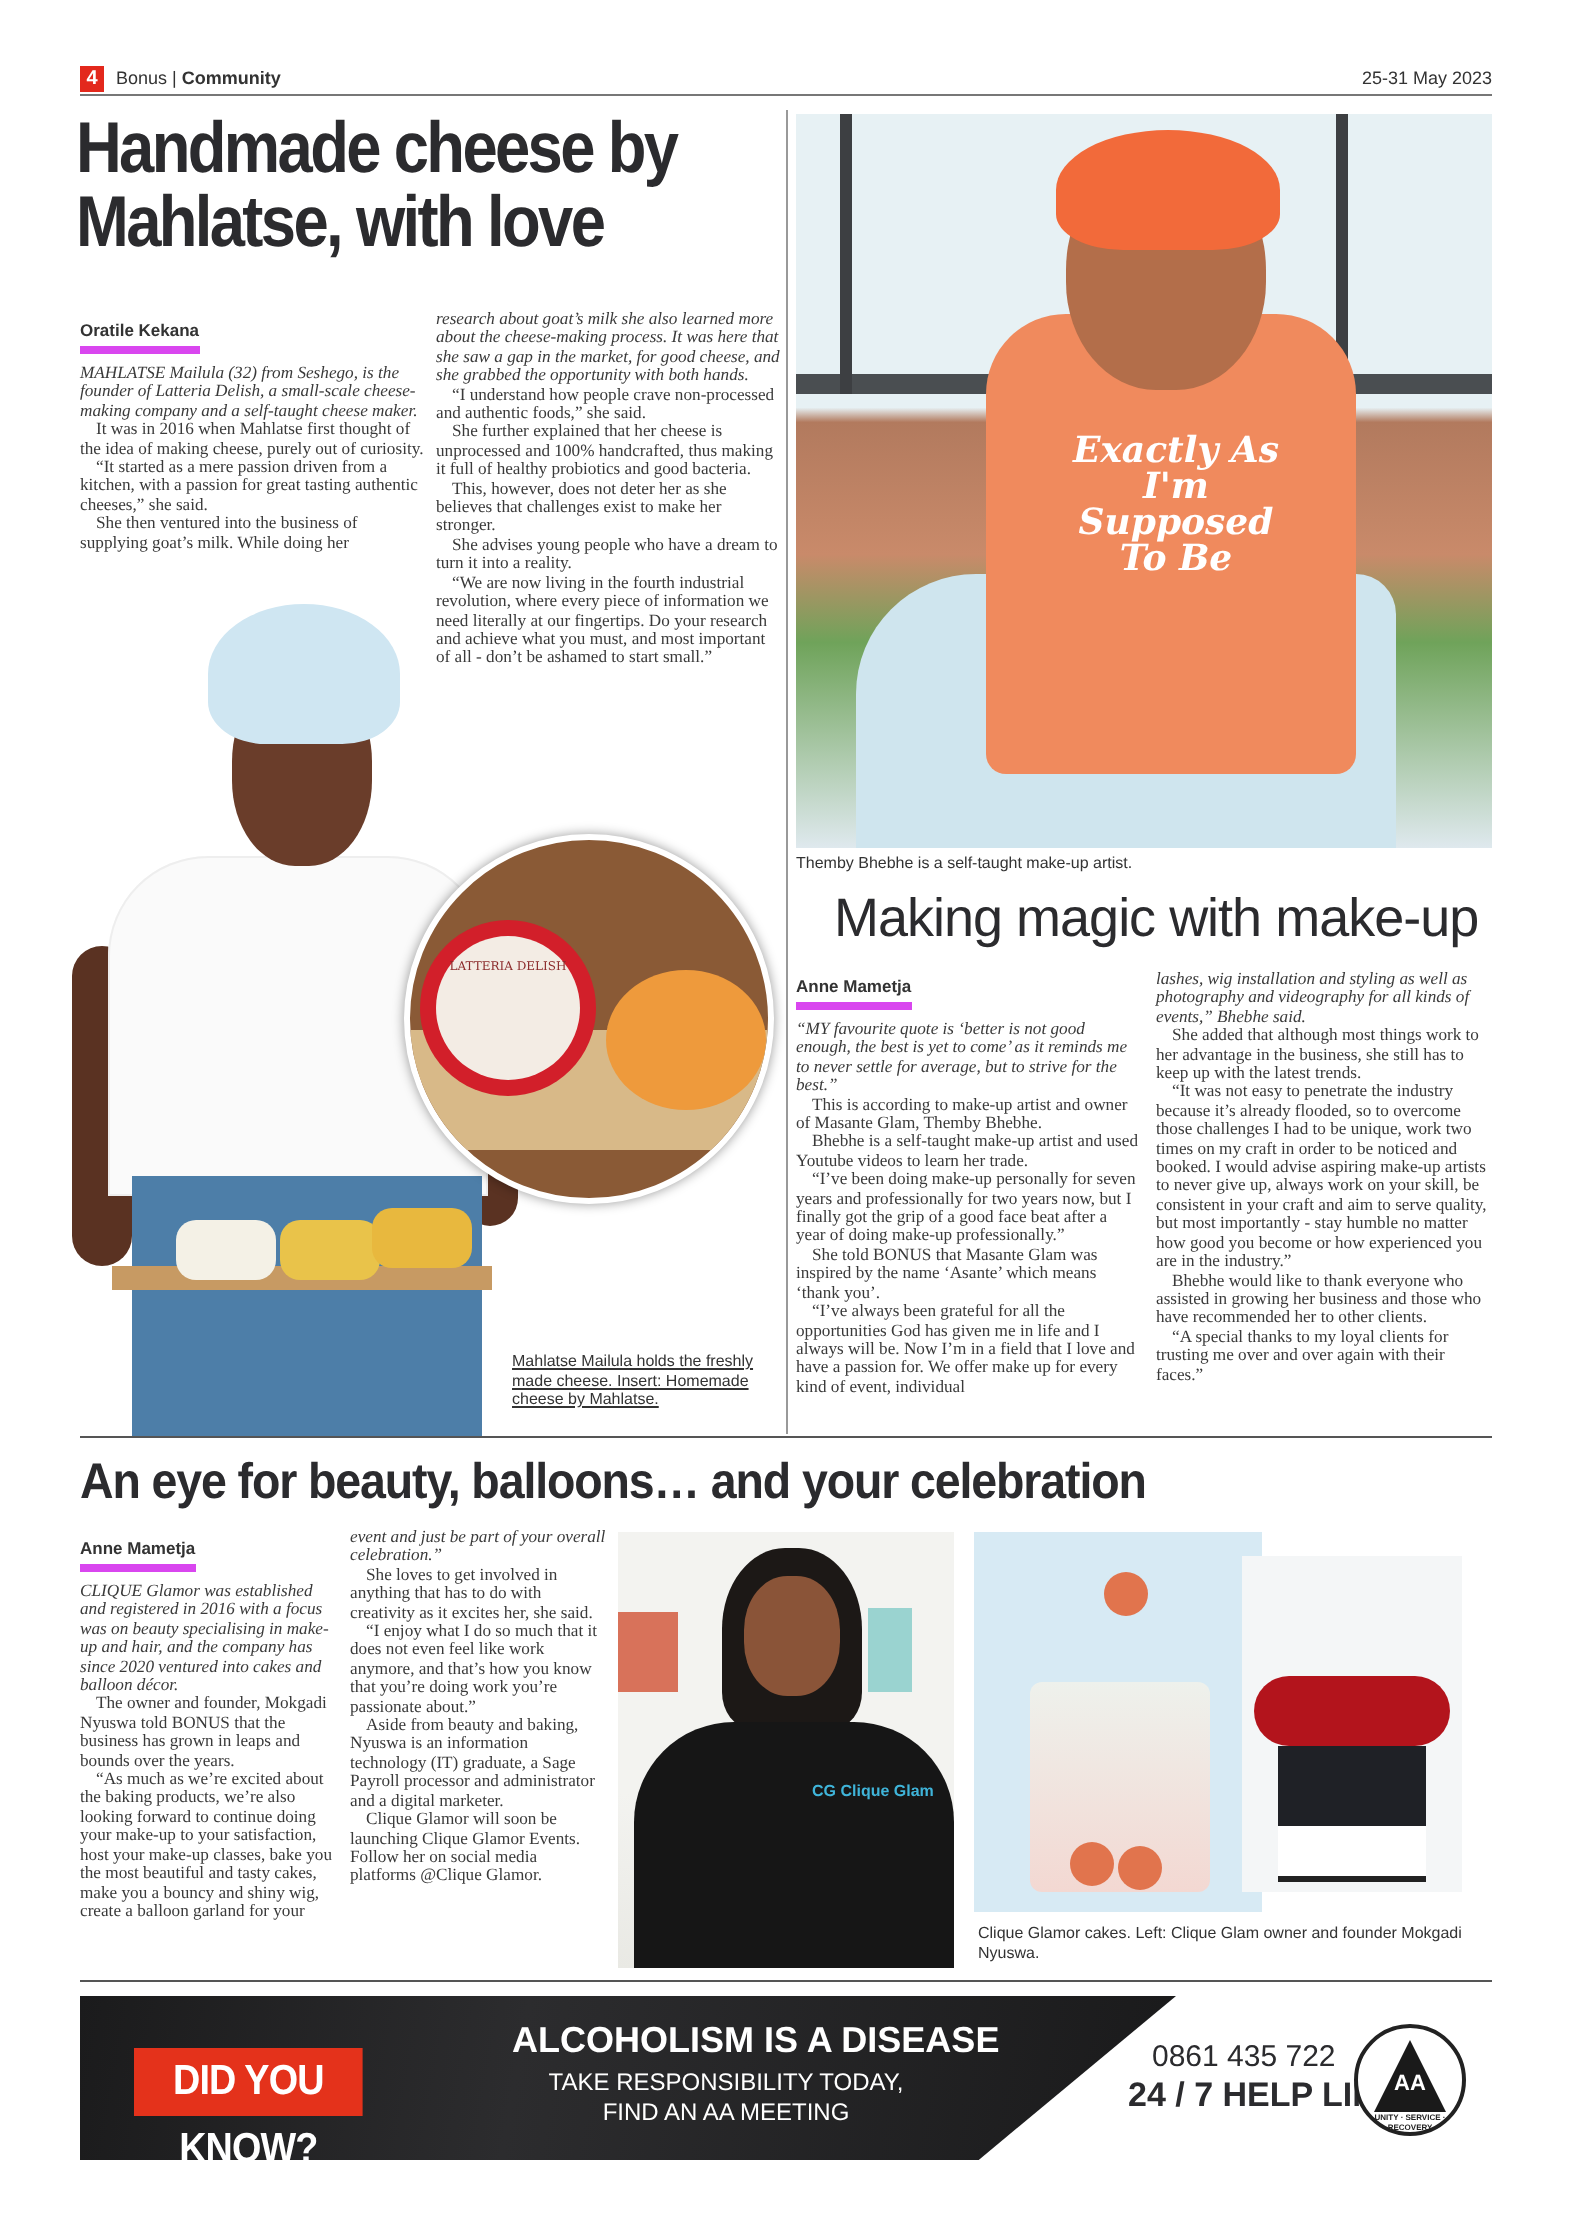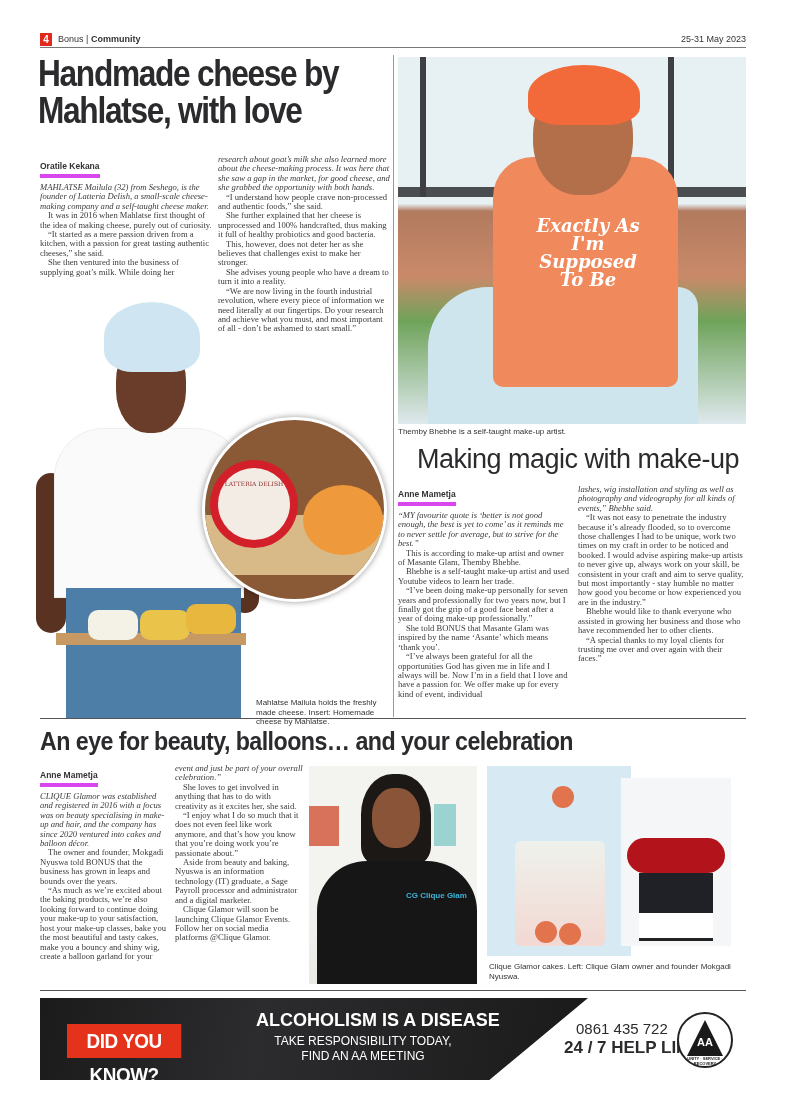--- a/index.html
+++ b/index.html
@@ -133,21 +133,21 @@
   <div class="cheese" style="left:150px; top:306px; background:#e8b83e;"></div>
 </div>
 
 <div class="abs insert">
   <div class="insert-board"></div>
   <div class="wax-wheel"></div>
   <div class="wax-label">LATTERIA DELISH</div>
   <div class="orange-wheel"></div>
 </div>
 
-<div class="abs caption" style="left:256px; top:698px; width:135px;">Mahlatse Mailula holds the freshly made cheese. Insert: Homemade cheese by Mahlatse.</div>
+<div class="abs caption" style="left:256px; top:676px; width:135px;text-decoration:underline;">Mahlatse Mailula holds the freshly made cheese. Insert: Homemade cheese by Mahlatse.</div>
 
 <div class="abs vrule"></div>
 
 <div class="abs photo-thembi">
   <div class="window-frame">
     <div class="window-bar" style="left:22px;"></div>
     <div class="window-bar" style="left:270px;"></div>
   </div>
   <div class="jeans"></div>
   <div class="person-shirt"></div>
@@ -166,20 +166,21 @@
     <p>This is according to make-up artist and owner of Masante Glam, Themby Bhebhe.</p>
     <p>Bhebhe is a self-taught make-up artist and used Youtube videos to learn her trade.</p>
     <p>“I’ve been doing make-up personally for seven years and professionally for two years now, but I finally got the grip of a good face beat after a year of doing make-up professionally.”</p>
     <p>She told BONUS that Masante Glam was inspired by the name ‘Asante’ which means ‘thank you’.</p>
     <p>“I’ve always been grateful for all the opportunities God has given me in life and I always will be. Now I’m in a field that I love and have a passion for. We offer make up for every kind of event, individual</p>
   </div>
 </div>
 
 <div class="abs body-text" style="left:578px; top:485px; width:170px;">
   <p class="first">lashes, wig installation and styling as well as photography and videography for all kinds of events,” Bhebhe said.</p>
+  <p>She added that although most things work to her advantage in the business, she still has to keep up with the latest trends.</p>
   <p>“It was not easy to penetrate the industry because it’s already flooded, so to overcome those challenges I had to be unique, work two times on my craft in order to be noticed and booked. I would advise aspiring make-up artists to never give up, always work on your skill, be consistent in your craft and aim to serve quality, but most importantly - stay humble no matter how good you become or how experienced you are in the industry.”</p>
   <p>Bhebhe would like to thank everyone who assisted in growing her business and those who have recommended her to other clients.</p>
   <p>“A special thanks to my loyal clients for trusting me over and over again with their faces.”</p>
 </div>
 
 <div class="abs hrule1"></div>
 
 <h2 class="abs headline3">An eye for beauty, balloons… and your celebration</h2>
 
 <div class="abs" style="left:40px; top:764px; width:128px;">

